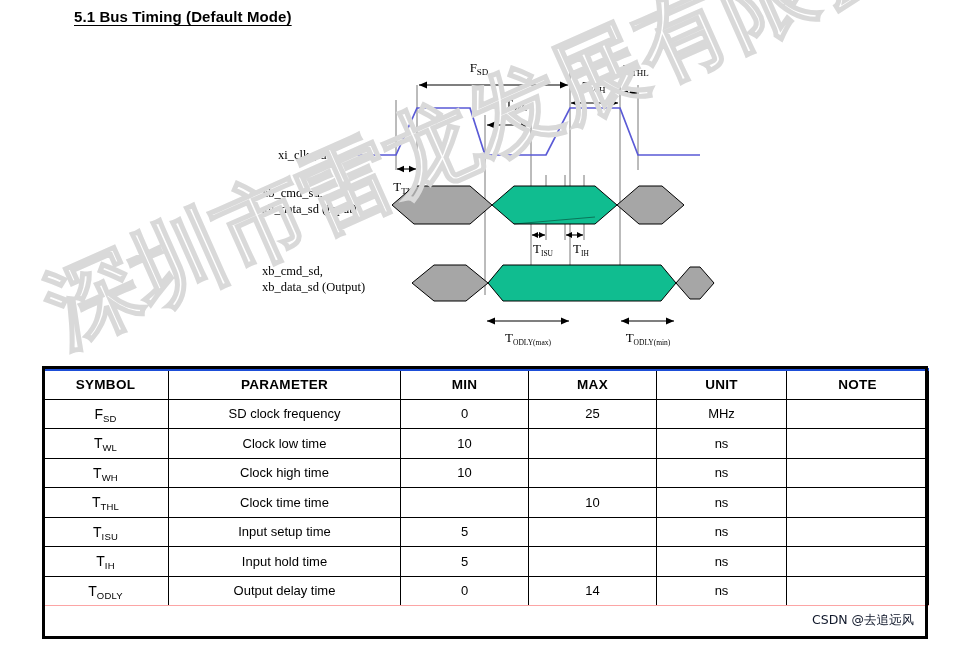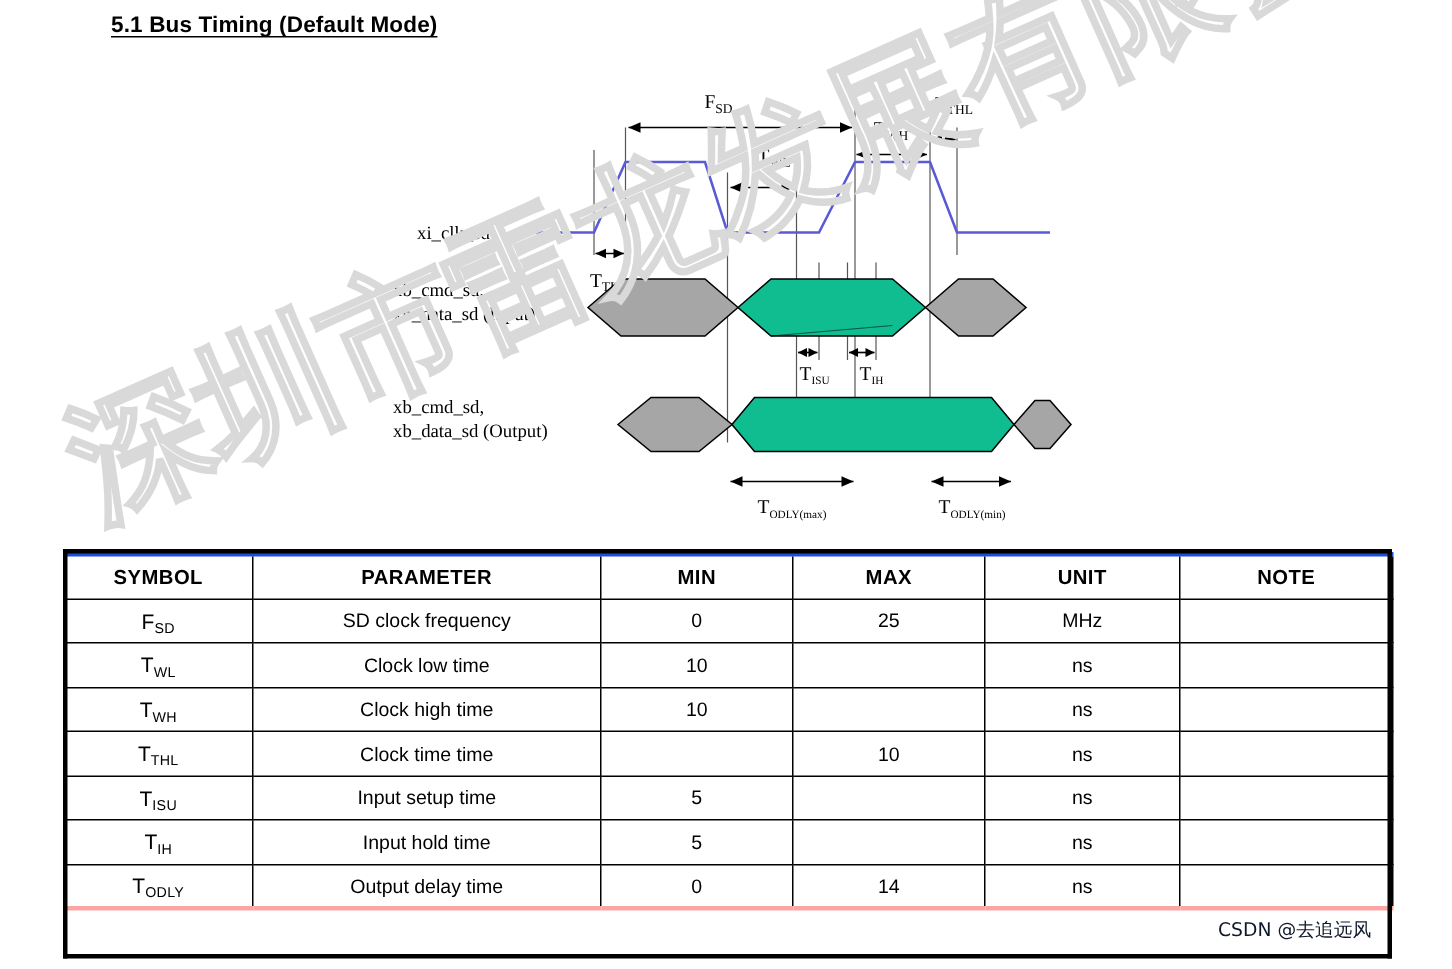--- a/index.html
+++ b/index.html
@@ -113,21 +113,21 @@
     color: #000000;
     padding: 0 2px;
     background: transparent;
   }
   #spec-table thead th {
     font-weight: bold;
     font-size: 13.5px;
     letter-spacing: 0.3px;
   }
   #spec-table thead tr { border-top: 3px solid #1d4ed8; }
-  #spec-table tbody tr:last-child td { border-bottom: 3px solid #fca5a5; }
+  #spec-table tbody tr:last-child td { border-bottom: 1px solid #fca5a5; }
   #spec-table .col-symbol  { width: 126px; }
   #spec-table .col-param   { width: 232px; }
   #spec-table .col-min     { width: 128px; }
   #spec-table .col-max     { width: 128px; }
   #spec-table .col-unit    { width: 130px; }
   #spec-table .col-note    { width: 142px; }
   #spec-table td.sym {
     font-family: "Liberation Sans", sans-serif;
     font-size: 14px;
   }

